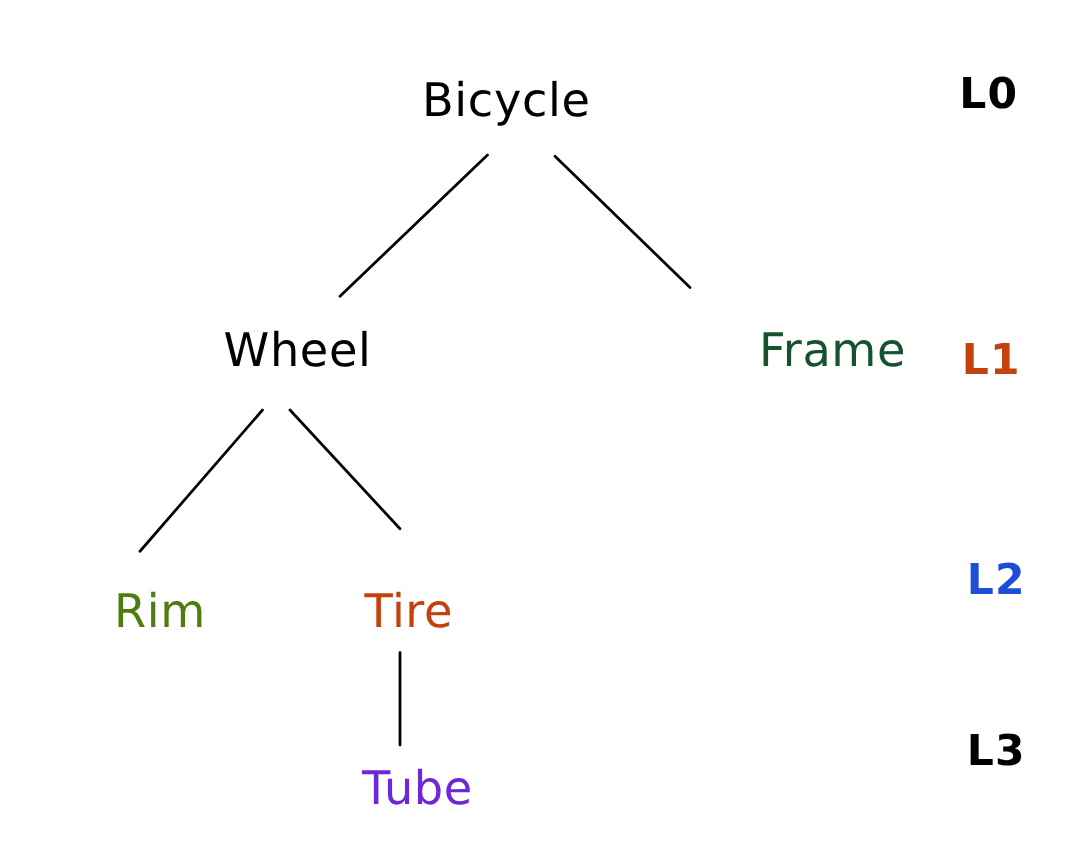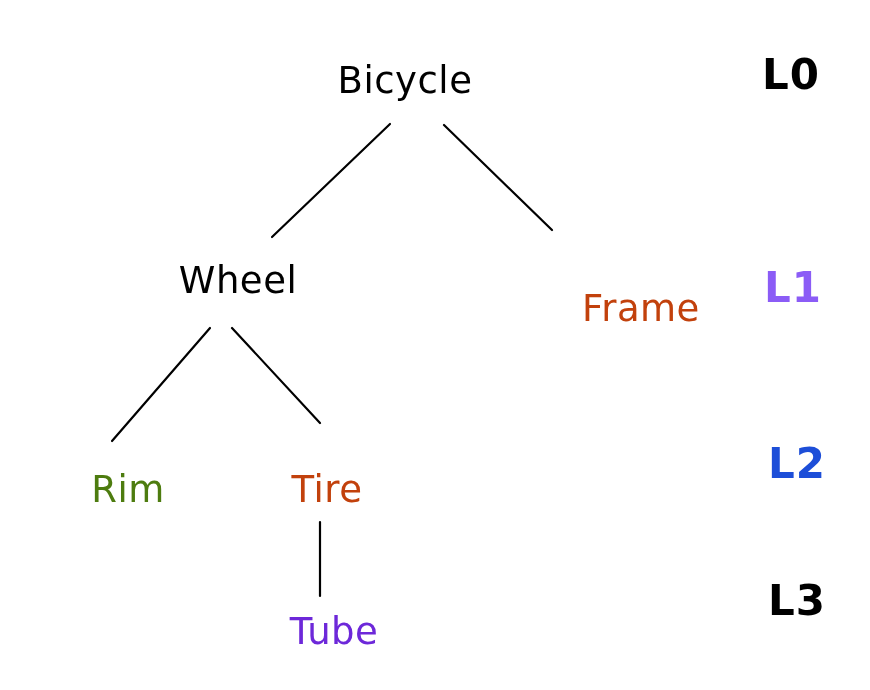--- a/index.html
+++ b/index.html
@@ -32,21 +32,21 @@
     font-weight: 400;
     letter-spacing: 0.5px;
     line-height: 1;
   }
   .level-label {
     position: absolute;
     transform: translate(-50%, -50%);
     white-space: nowrap;
     color: #000000;
     font-family: "DejaVu Sans", sans-serif;
-    font-size: 42px;
+    font-size: 34px;
     font-weight: 700;
     letter-spacing: 1px;
     line-height: 1;
   }
 </style>
 </head>
 <body>
 
 <div id="canvas" style="background: rgb(255, 255, 255);">
 
@@ -56,25 +56,25 @@
         <line x1="444" y1="125" x2="552" y2="230"></line>
         <line x1="210" y1="328" x2="112" y2="441"></line>
         <line x1="232" y1="328" x2="320" y2="423"></line>
         <line x1="320" y1="522" x2="320" y2="596"></line>
       </g>
   </svg>
 
   <div id="nodes">
       <div class="node-label" style="left: 405px; top: 80px; color: rgb(0, 0, 0);">Bicycle</div>
       <div class="node-label" style="left: 202px; top: 280px; color: rgb(0, 0, 0); margin-left: 36px;">Wheel</div>
-      <div class="node-label" style="left: 641px; top: 280px; color: #c2410c; margin-top: 28px;">Frame</div>
+      <div class="node-label" style="left: 666px; top: 280px; color: #14532d;">Frame</div>
       <div class="node-label" style="left: 128px; top: 489px; color: #4d7c0f;">Rim</div>
       <div class="node-label" style="left: 327px; top: 489px; color: #c2410c;">Tire</div>
       <div class="node-label" style="left: 320px; top: 631px; color: #6d28d9; margin-left: 14px;">Tube</div>
     </div>
   <div id="levels">
       <div class="level-label" style="left: 791px; top: 75px; color: rgb(0, 0, 0);">L0</div>
-      <div class="level-label" style="left: 793px; top: 288px; color: #8b5cf6;">L1</div>
+      <div class="level-label" style="left: 793px; top: 288px; color: #c2410c;">L1</div>
       <div class="level-label" style="left: 797px; top: 464px; color: #1d4ed8;">L2</div>
       <div class="level-label" style="left: 797px; top: 601px; color: rgb(0, 0, 0);">L3</div>
     </div>
 
 </div>
 
 </body></html>

